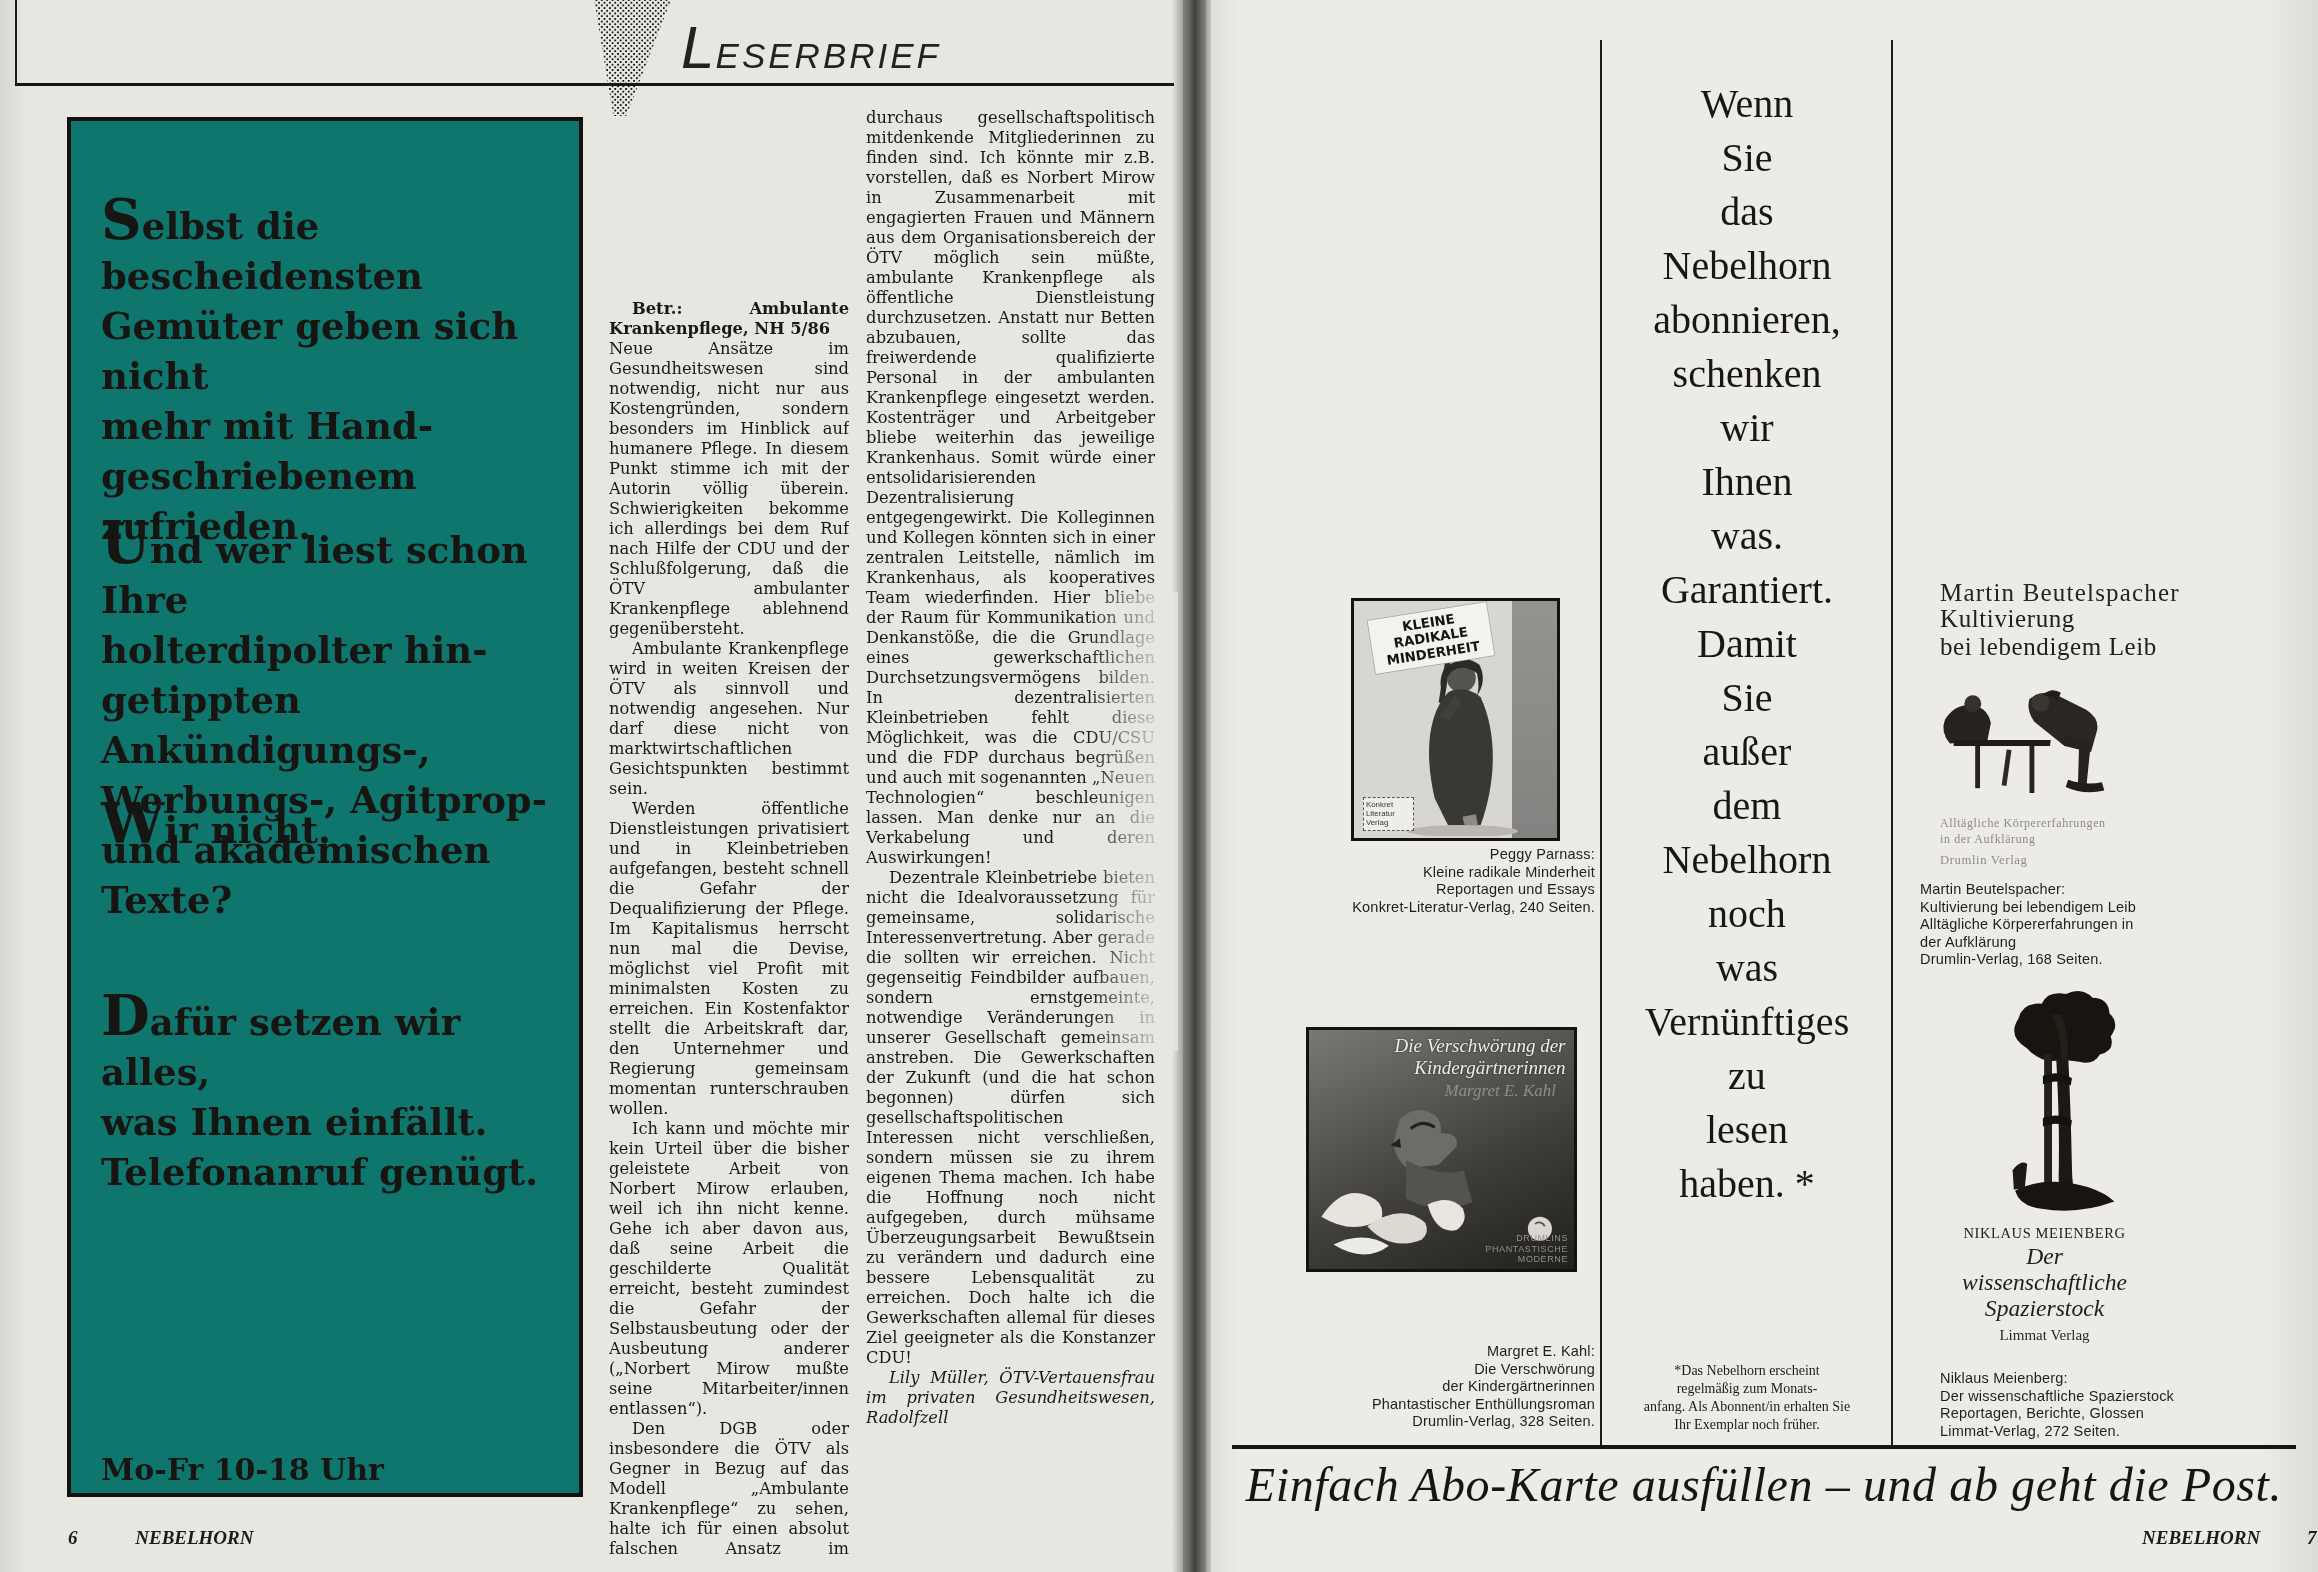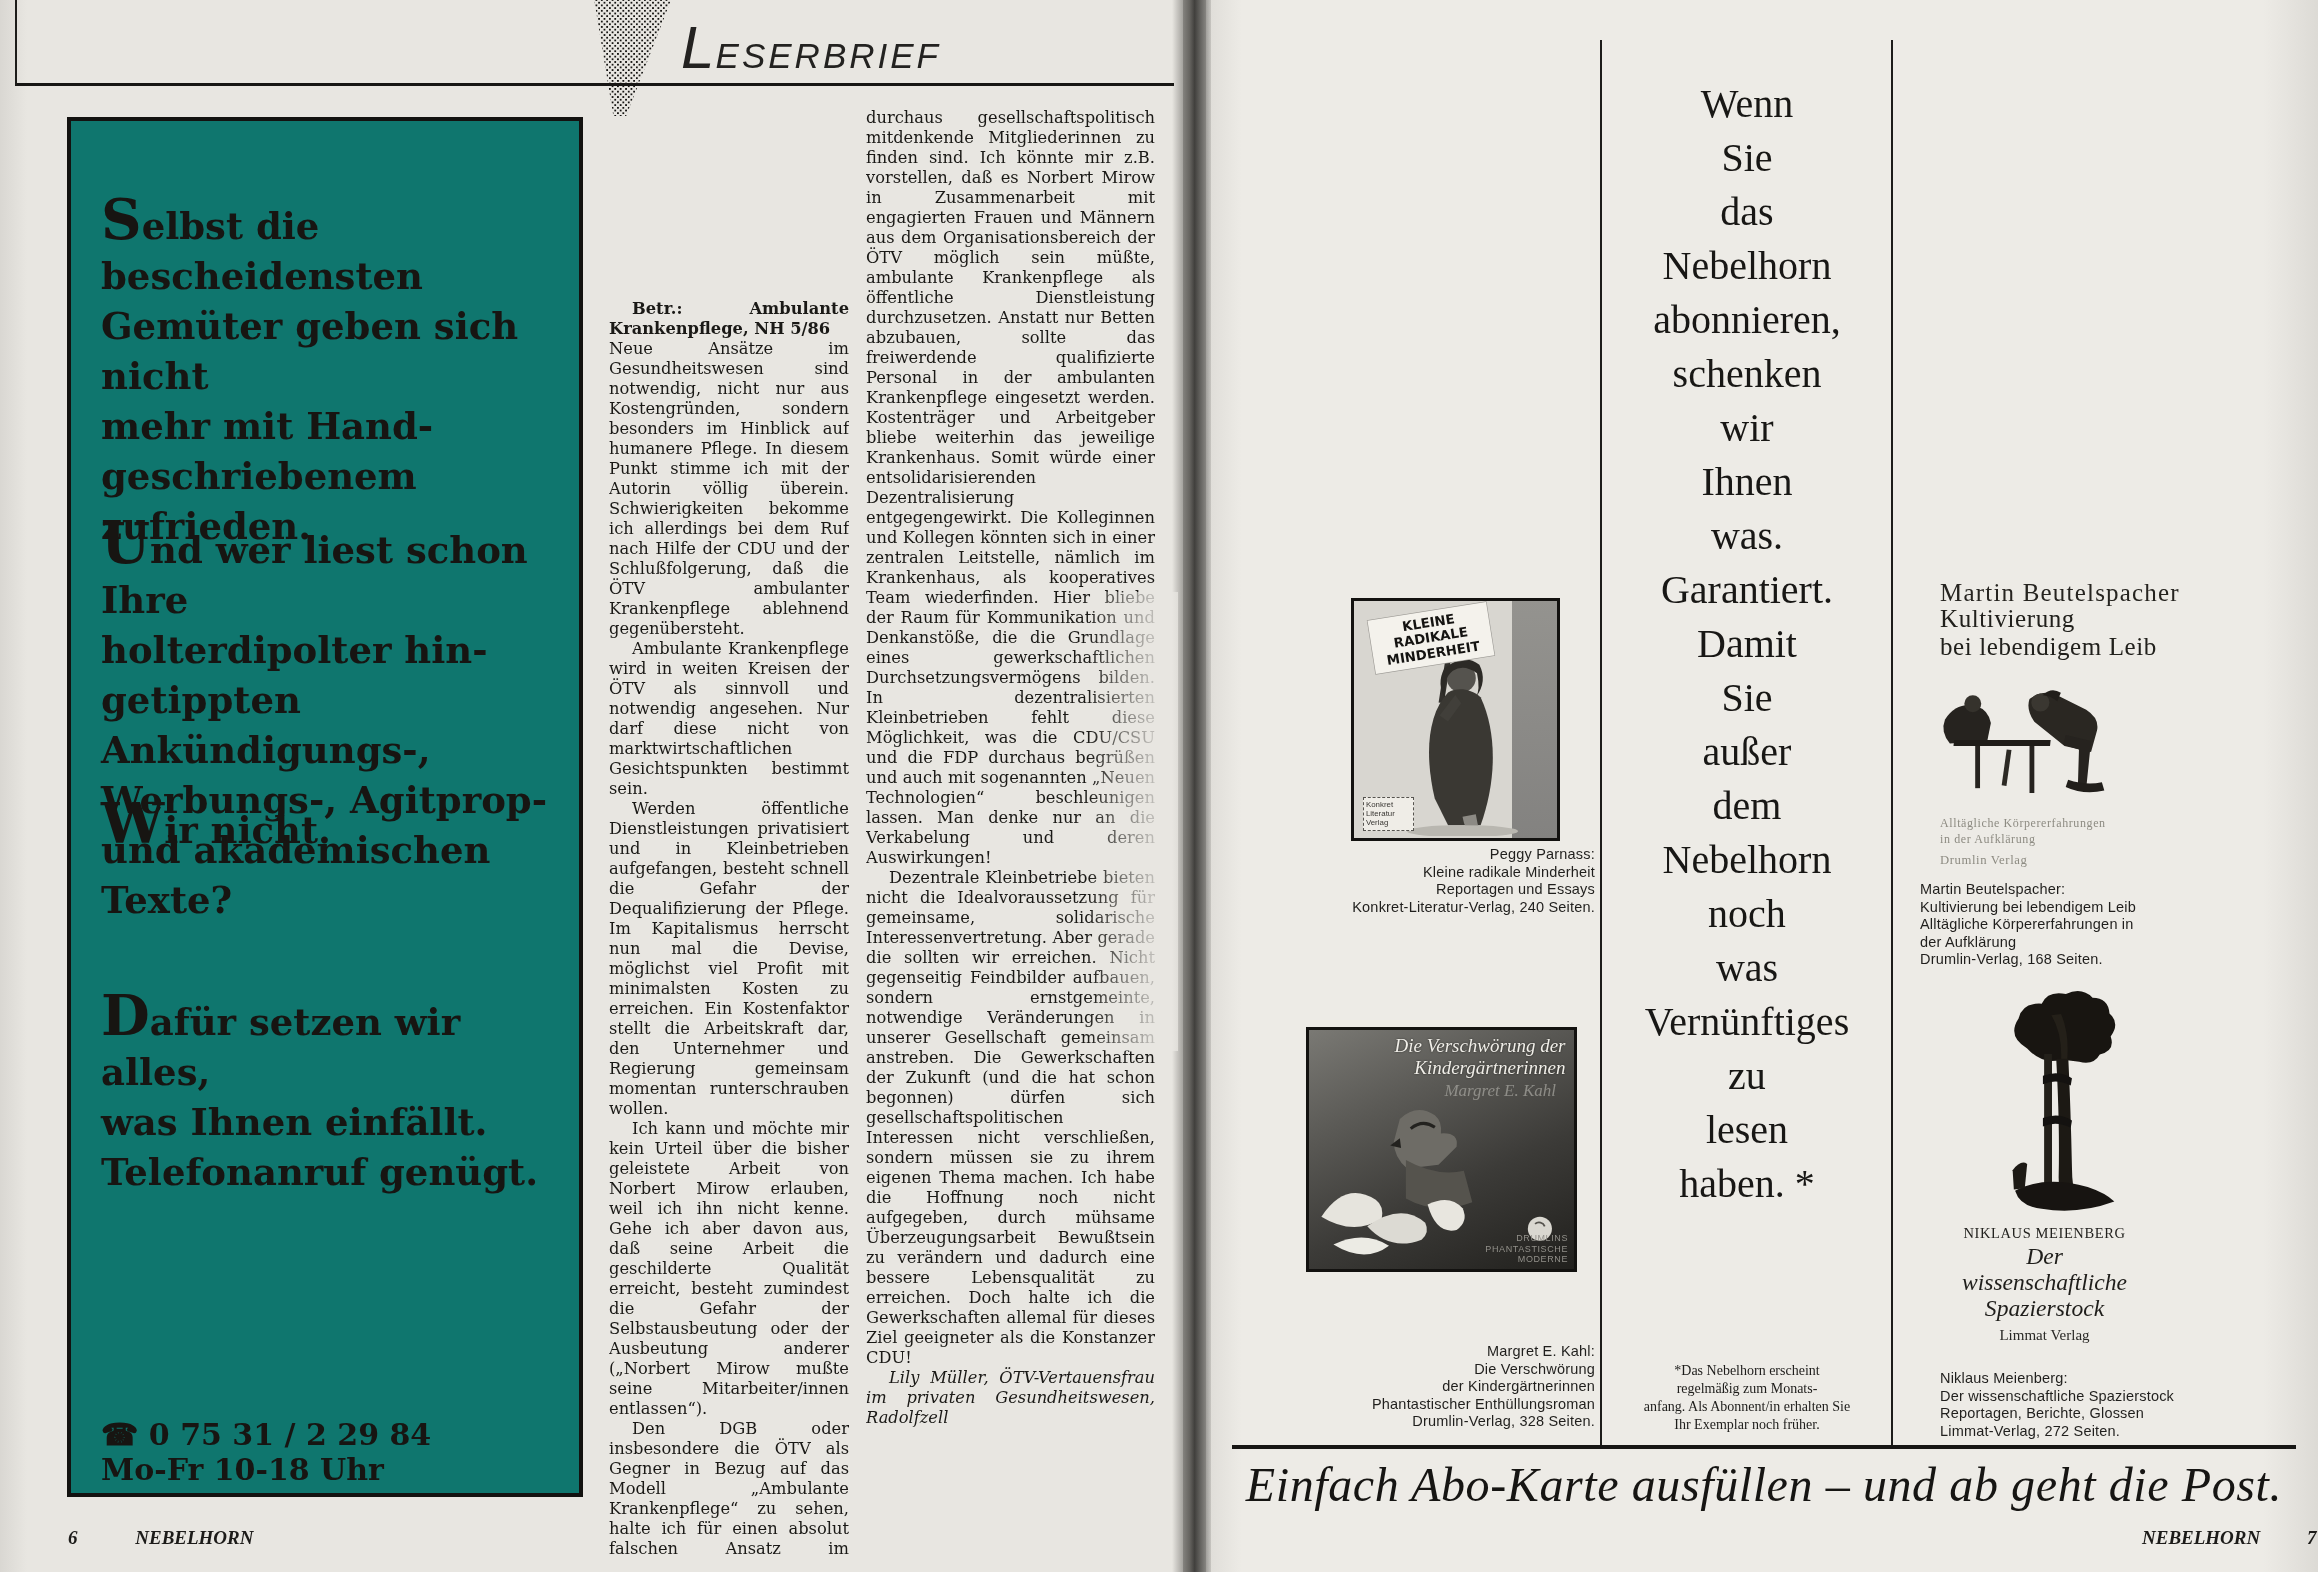--- a/index.html
+++ b/index.html
@@ -129,24 +129,20 @@
 geschriebenem zufrieden.</div>
     <div class="ad-claim prelines" style="top:401px;">Und wer liest schon Ihre
 holterdipolter hin-
 getippten Ankündigungs-,
 Werbungs-, Agitprop-
 und akademischen Texte?</div>
     <div class="ad-claim prelines" style="top:681px;">Wir nicht.</div>
     <div class="ad-claim prelines" style="top:873px;">Dafür setzen wir alles,
 was Ihnen einfällt.
 Telefonanruf genügt.</div>
-    <div class="ad-address" style="top:1296px;">
-      <span>☎</span>
-      <span>0 75 31 / 2 29 84</span>
-    </div>
     <div class="ad-address" style="top:1331px;">Mo-Fr 10-18 Uhr</div>
   </div>
 
   
   <div class="abs letter-col" style="left:609px;top:299px;width:240px;height:1260px;">
     <p class="letter-subject">Betr.: Ambulante Krankenpflege, NH 5/86</p>
     <p class="noindent">Neue Ansätze im Gesundheitswesen sind notwendig, nicht nur aus Kostengründen, sondern besonders im Hinblick auf humanere Pflege. In diesem Punkt stimme ich mit der Autorin völlig überein. Schwierigkeiten bekomme ich allerdings bei dem Ruf nach Hilfe der CDU und der Schlußfolgerung, daß die ÖTV ambulanter Krankenpflege ablehnend gegenübersteht.</p>
     <p>Ambulante Krankenpflege wird in weiten Kreisen der ÖTV als sinnvoll und notwendig angesehen. Nur darf diese nicht von marktwirtschaftlichen Gesichtspunkten bestimmt sein.</p>
     <p>Werden öffentliche Dienstleistungen privatisiert und in Kleinbetrieben aufgefangen, besteht schnell die Gefahr der Dequalifizierung der Pflege. Im Kapitalismus herrscht nun mal die Devise, möglichst viel Profit mit minimalsten Kosten zu erreichen. Ein Kostenfaktor stellt die Arbeitskraft dar, den Unternehmer und Regierung gemeinsam momentan runterschrauben wollen.</p>
     <p>Ich kann und möchte mir kein Urteil über die bisher geleistete Arbeit von Norbert Mirow erlauben, weil ich ihn nicht kenne. Gehe ich aber davon aus, daß seine Arbeit die geschilderte Qualität erreicht, besteht zumindest die Gefahr der Selbstausbeutung oder der Ausbeutung anderer („Norbert Mirow mußte seine Mitarbeiter/innen entlassen“).</p>

